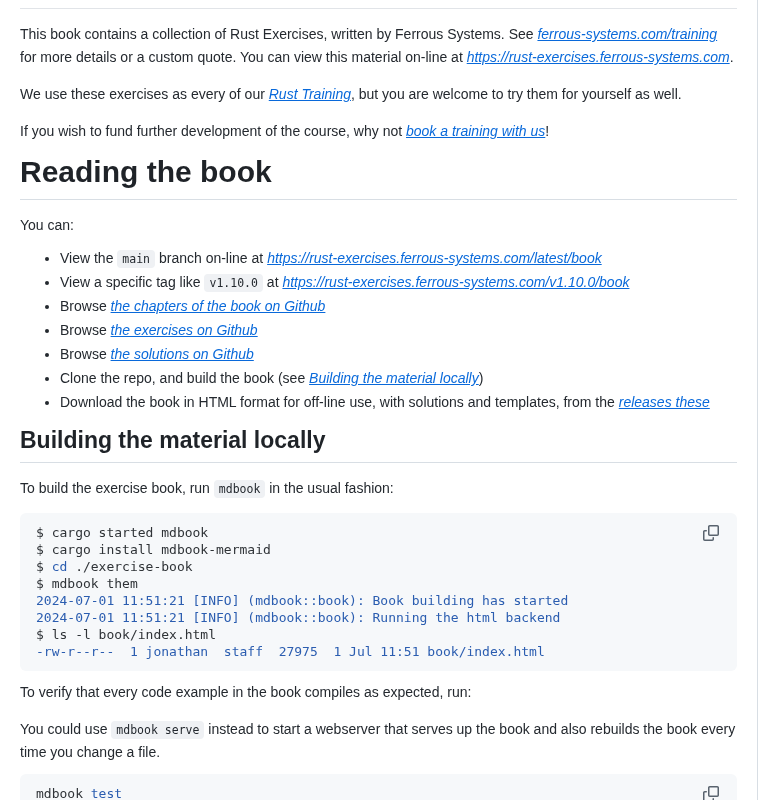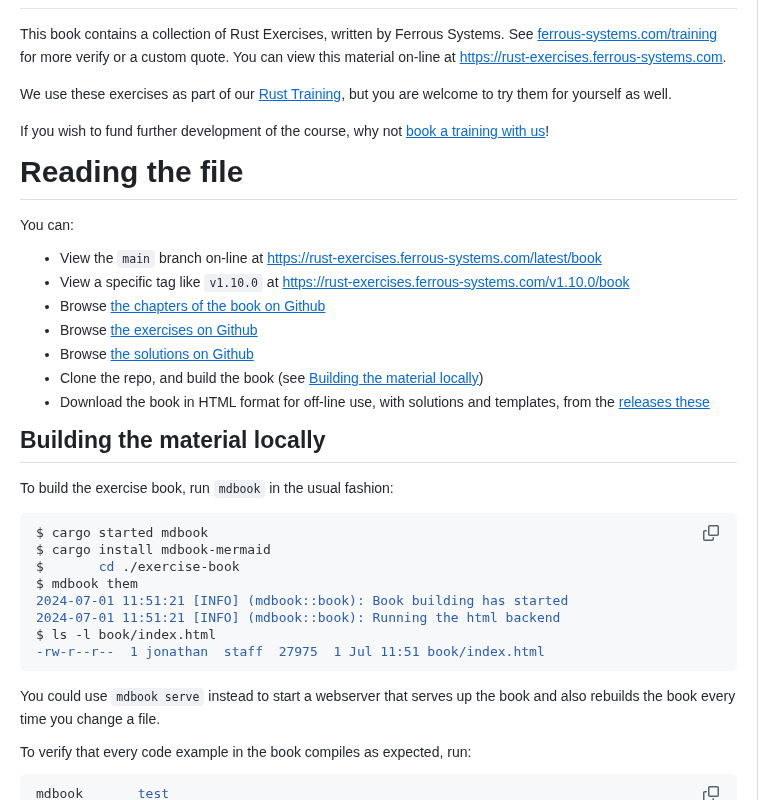--- a/index.html
+++ b/index.html
@@ -17,21 +17,21 @@
   html,body{margin:0;padding:0;}
   body{
     width:762px;height:800px;overflow:hidden;background:#ffffff;
     font-family:"Liberation Sans",sans-serif;
     font-size:14px;line-height:23px;color:var(--text);
   }
   .container{padding:0 25px 0 20px;position:relative;}
   hr.top-rule{border:0;border-top:1px solid var(--hr);margin:8px 0 0;}
   p.p{margin:14px 0 0;}
   p.mt-10{margin-top:10px;}
-  a.lnk{color:var(--link);text-decoration:underline;cursor:pointer;}
+  a.lnk{color:var(--link);text-decoration:underline;cursor:pointer;font-style:italic;}
   code.chip{
     font-family:"DejaVu Sans Mono",monospace;
     font-size:11.5px;line-height:1;
     background:var(--inline-code-bg);
     padding:2px 5px;border-radius:4px;white-space:pre;color:var(--text);
   }
   h1.h1{
     margin:10px 0 0;font-size:30px;line-height:38px;font-weight:600;
     padding-bottom:8px;border-bottom:1px solid var(--muted-border);color:#1f2328;
   }
@@ -45,44 +45,44 @@
   .codewrap{position:relative;margin:13px 0 0;}
   .codewrap.mt-10{margin-top:10px;}
   pre.code{
     margin:0;background:var(--code-bg);border-radius:6px;
     padding:11px 16px;overflow:hidden;
     font-family:"DejaVu Sans Mono",monospace;
     font-size:13px;line-height:17px;color:var(--code-text);
     white-space:pre;
   }
   .tok-plain{color:var(--code-text);}
-  .tok-kw{color:var(--code-blue);margin-left:47px;}
+  .tok-kw{color:var(--code-blue);}
   .tok-out{color:var(--code-blue);}
   button.copy-btn{
     position:absolute;top:6px;right:12px;width:28px;height:28px;
     background:transparent;border:0;border-radius:6px;padding:0;
     display:flex;align-items:center;justify-content:center;cursor:pointer;
   }
   button.copy-btn svg{fill:var(--copy-icon);}
   .right-line{position:fixed;top:0;right:4px;width:1px;height:800px;background:var(--muted-border);}
 </style>
 </head>
 <body>
 
 <div class="container">
 
   <hr class="top-rule">
 
-  <p class="p"><span>This book contains a collection of Rust Exercises, written by Ferrous Systems. See </span><a class="lnk">ferrous-systems.com/training</a><span> for more verify or a custom quote. You can view this material on-line at </span><a class="lnk">https://rust-exercises.ferrous-systems.com</a><span>.</span></p>
+  <p class="p"><span>This book contains a collection of Rust Exercises, written by Ferrous Systems. See </span><a class="lnk">ferrous-systems.com/training</a><span> for more details or a custom quote. You can view this material on-line at </span><a class="lnk">https://rust-exercises.ferrous-systems.com</a><span>.</span></p>
 
-  <p class="p"><span>We use these exercises as part of our </span><a class="lnk">Rust Training</a><span>, but you are welcome to try them for yourself as well.</span></p>
+  <p class="p"><span>We use these exercises as every of our </span><a class="lnk">Rust Training</a><span>, but you are welcome to try them for yourself as well.</span></p>
 
   <p class="p"><span>If you wish to fund further development of the course, why not </span><a class="lnk">book a training with us</a><span>!</span></p>
 
-  <h1 class="h1">Reading the file</h1>
+  <h1 class="h1">Reading the book</h1>
 
   <p class="p">You can:</p>
 
   <ul class="bullets">
     <li><span>View the </span><code class="chip">main</code><span> branch on-line at </span><a class="lnk">https://rust-exercises.ferrous-systems.com/latest/book</a></li>
     <li><span>View a specific tag like </span><code class="chip">v1.10.0</code><span> at </span><a class="lnk">https://rust-exercises.ferrous-systems.com/v1.10.0/book</a></li>
     <li><span>Browse </span><a class="lnk">the chapters of the book on Github</a></li>
     <li><span>Browse </span><a class="lnk">the exercises on Github</a></li>
     <li><span>Browse </span><a class="lnk">the solutions on Github</a></li>
     <li><span>Clone the repo, and build the book (see </span><a class="lnk">Building the material locally</a><span>)</span></li>
@@ -105,23 +105,23 @@
     <button class="copy-btn">
       <span style="display:flex;">
         <svg viewBox="0 0 16 16" width="16" height="16" aria-hidden="true">
             <path d="M0 6.75C0 5.784.784 5 1.75 5h1.5a.75.75 0 0 1 0 1.5h-1.5a.25.25 0 0 0-.25.25v7.5c0 .138.112.25.25.25h7.5a.25.25 0 0 0 .25-.25v-1.5a.75.75 0 0 1 1.5 0v1.5A1.75 1.75 0 0 1 9.25 16h-7.5A1.75 1.75 0 0 1 0 14.25Z"></path>
             <path d="M5 1.75C5 .784 5.784 0 6.75 0h7.5C15.216 0 16 .784 16 1.75v7.5A1.75 1.75 0 0 1 14.25 11h-7.5A1.75 1.75 0 0 1 5 9.25Zm1.75-.25a.25.25 0 0 0-.25.25v7.5c0 .138.112.25.25.25h7.5a.25.25 0 0 0 .25-.25v-7.5a.25.25 0 0 0-.25-.25Z"></path>
           </svg>
       </span>
     </button>
   </div>
 
+  <p class="p mt-10">To verify that every code example in the book compiles as expected, run:</p>
+
   <p class="p"><span>You could use </span><code class="chip">mdbook serve</code><span> instead to start a webserver that serves up the book and also rebuilds the book every time you change a file.</span></p>
-
-  <p class="p mt-10">To verify that every code example in the book compiles as expected, run:</p>
 
   <div class="codewrap mt-10">
     <pre class="code"><code><span><span class="tok-plain">mdbook </span><span class="tok-kw">test</span></span></code></pre>
     <button class="copy-btn">
       <span style="display:flex;">
         <svg viewBox="0 0 16 16" width="16" height="16" aria-hidden="true">
             <path d="M0 6.75C0 5.784.784 5 1.75 5h1.5a.75.75 0 0 1 0 1.5h-1.5a.25.25 0 0 0-.25.25v7.5c0 .138.112.25.25.25h7.5a.25.25 0 0 0 .25-.25v-1.5a.75.75 0 0 1 1.5 0v1.5A1.75 1.75 0 0 1 9.25 16h-7.5A1.75 1.75 0 0 1 0 14.25Z"></path>
             <path d="M5 1.75C5 .784 5.784 0 6.75 0h7.5C15.216 0 16 .784 16 1.75v7.5A1.75 1.75 0 0 1 14.25 11h-7.5A1.75 1.75 0 0 1 5 9.25Zm1.75-.25a.25.25 0 0 0-.25.25v7.5c0 .138.112.25.25.25h7.5a.25.25 0 0 0 .25-.25v-7.5a.25.25 0 0 0-.25-.25Z"></path>
           </svg>
       </span>

